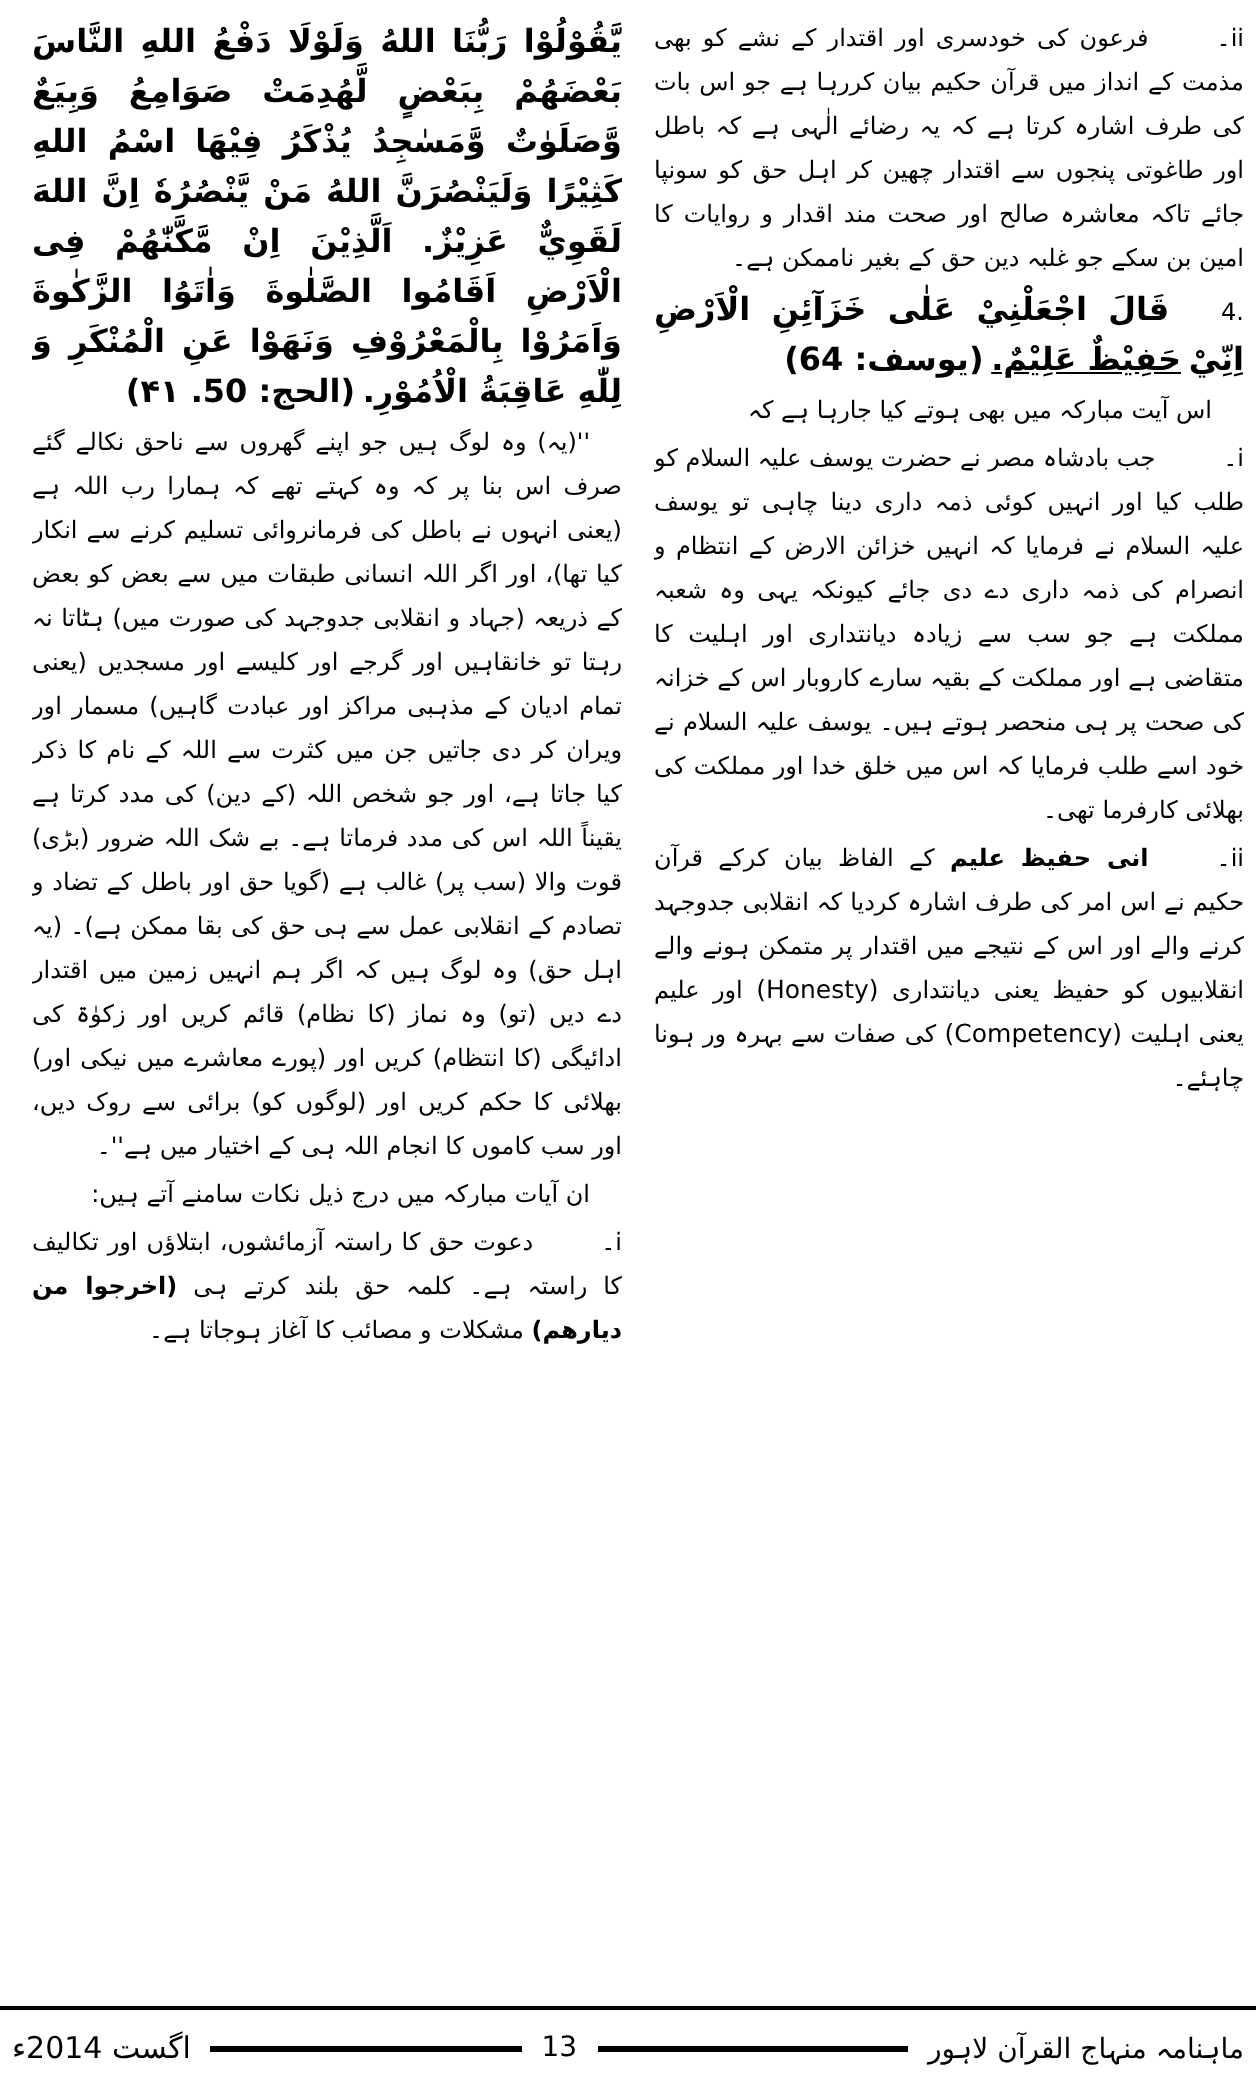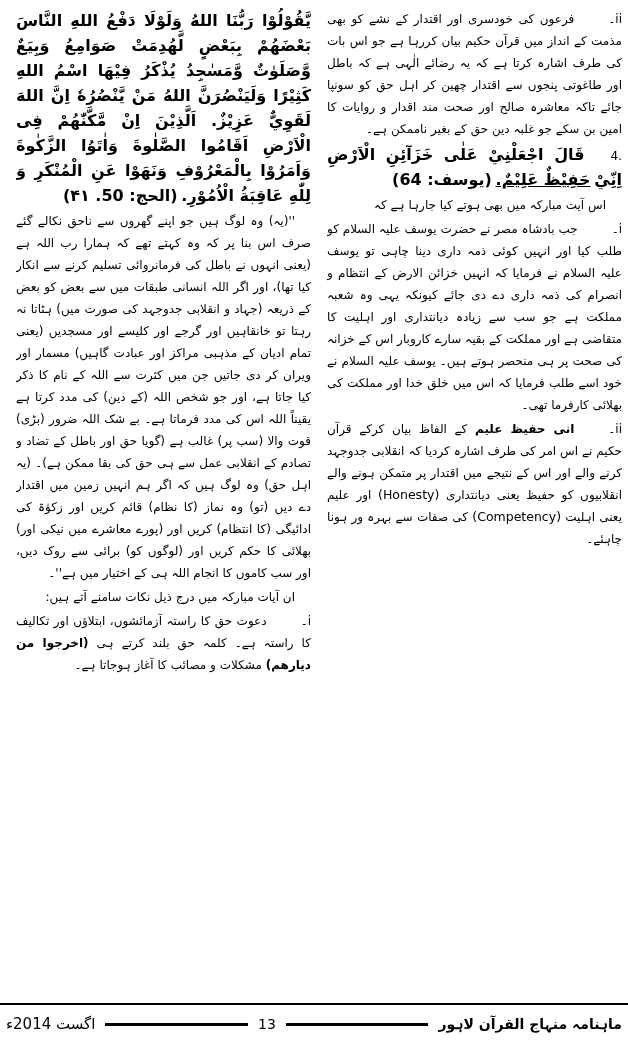--- a/index.html
+++ b/index.html
@@ -49,21 +49,21 @@
     padding:4px 6px 6px 6px;
     box-sizing:border-box;
     gap:10px;
   }
   .footer .rule{
     flex:1 1 auto;
     height:3px;
     background:#000;
   }
   .footer .magazine{
-    font-weight:bold;
+    font-weight:normal;
     font-size:14px;
     white-space:nowrap;
   }
   .footer .pageno{
     font-size:14px;
     white-space:nowrap;
   }
   .footer .date{
     font-weight:normal;
     font-size:15px;

